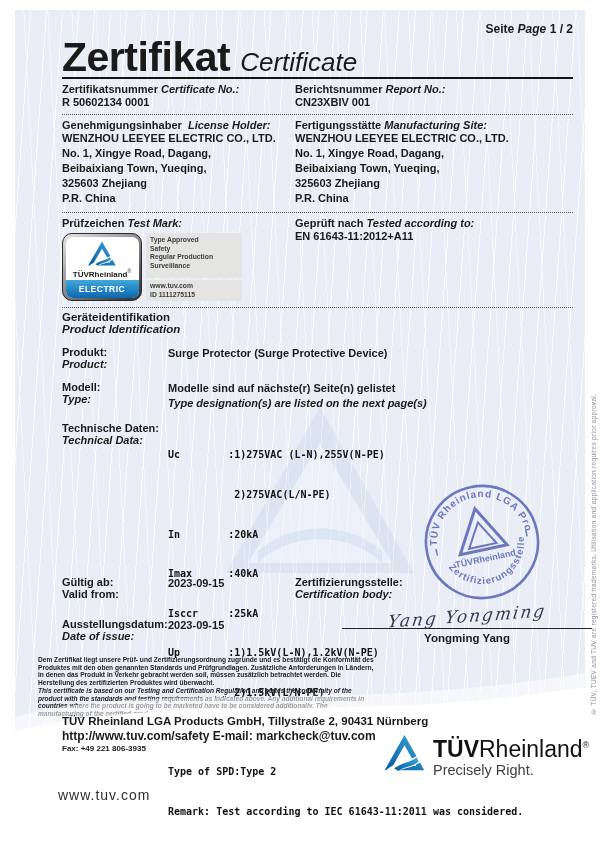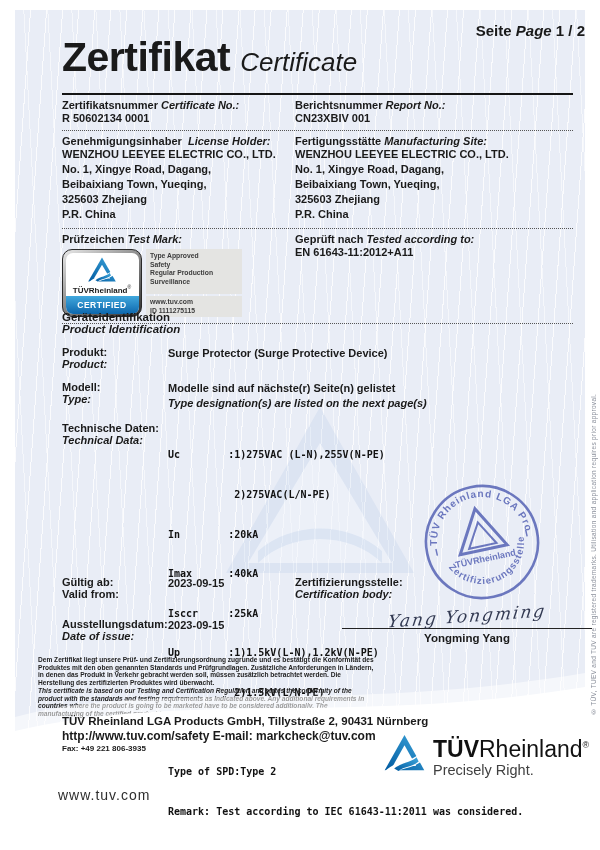--- a/index.html
+++ b/index.html
@@ -8,27 +8,27 @@
     font-family:"Liberation Sans", sans-serif;color:#1a1a1a;overflow:hidden;
   }
   .cert{
     position:absolute;left:15px;top:10px;width:570px;height:740px;
     background:
       repeating-linear-gradient(94deg, rgba(255,255,255,0) 0 15px, rgba(255,255,255,.8) 15px 16px),
       repeating-linear-gradient(87deg, rgba(255,255,255,0) 0 23px, rgba(255,255,255,.55) 23px 24px),
       #e9edf6;
   }
   .cert-wave{position:absolute;left:0;bottom:0;width:570px;height:85px;}
-  .pagenum{position:absolute;top:12px;right:0;font-size:15px;}
+  .pagenum{position:absolute;top:12px;right:12px;font-size:12px;}
   .pagenum b{font-weight:700;}
   .pagenum i{font-weight:600;}
   .title-block{position:absolute;left:47px;top:24px;white-space:nowrap;}
   .title-de{font-size:41px;font-weight:600;letter-spacing:-0.5px;}
   .title-en{font-size:26px;font-style:italic;font-weight:400;margin-left:10px;}
-  .info{position:absolute;left:47px;top:83px;width:511px;border-top:2px solid #151515;}
+  .info{position:absolute;left:47px;top:67px;width:511px;border-top:2px solid #151515;}
   .info-row{display:flex;border-bottom:1px dotted #555;padding:4px 0 6px;}
   .info-col1{width:233px;padding-right:8px;box-sizing:border-box;}
   .info-col2{flex:1;}
   .lbl{font-size:11px;font-weight:700;}
   .lbl i{font-weight:600;}
   .val{font-size:11px;padding-top:1px;font-weight:600;}
   .addr{font-size:11px;line-height:15px;font-weight:600;}
   .sec{position:absolute;left:47px;top:301px;width:511px;}
   .sec-h-de{font-size:11.5px;font-weight:700;}
   .sec-h-en{font-size:11.5px;font-style:italic;font-weight:600;}
@@ -158,21 +158,21 @@
                     <stop offset="0" stop-color="#005AA0"></stop>
                       <stop offset="1" stop-color="#3FA7DC"></stop>
                   </linearGradient>
                 </defs>
                 <path d="M50,4 L96,84 L4,84 Z" fill="url(#bt)"></path>
                 <path d="M50,28 L77,74 L23,74 Z" fill="#fff"></path>
                 <path d="M4,88 C35,60 62,68 90,44 L96,58 C66,82 36,78 12,96 Z" fill="#fff"></path>
                 <path d="M28,80 C48,66 62,68 76,56 L80,64 C64,76 50,74 36,84 Z" fill="url(#bt)"></path>
               </svg>
               <div class="badge-brand"><span>TÜVRheinland</span><span class="reg">®</span></div>
-              <div class="badge-band">CERTIFIED</div>
+              <div class="badge-band">ELECTRIC</div>
             </div>
           </div>
           <div class="badge-panel">
             <div class="badge-panel-top">
               <div>Type Approved</div>
               <div>Safety</div>
               <div>Regular Production</div>
               <div>Surveillance</div>
             </div>
             <div class="badge-panel-bot">

